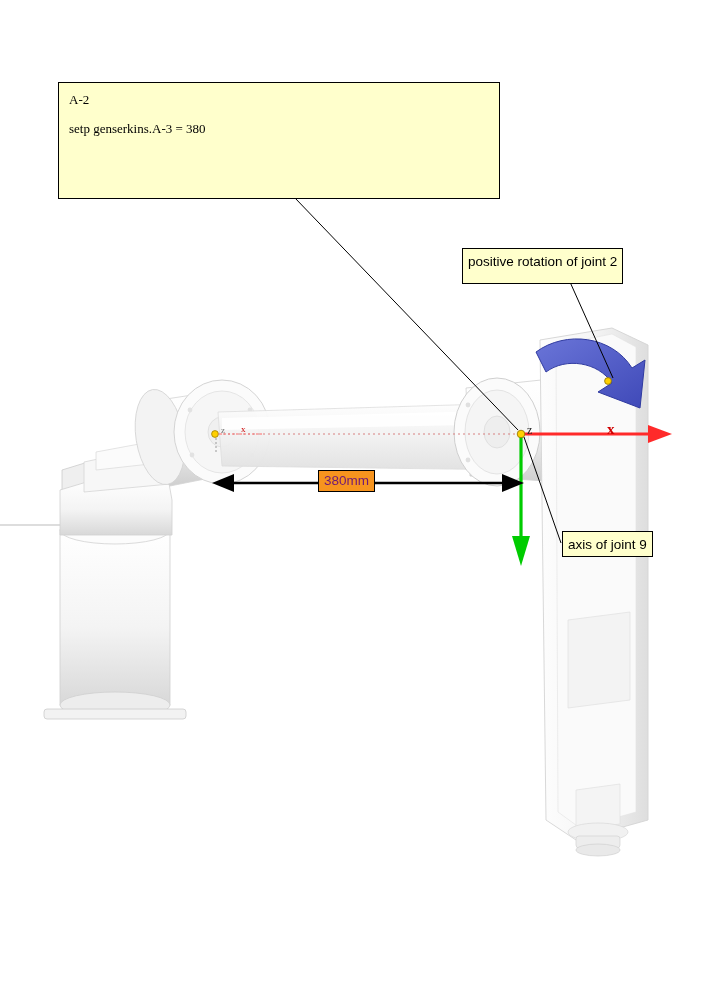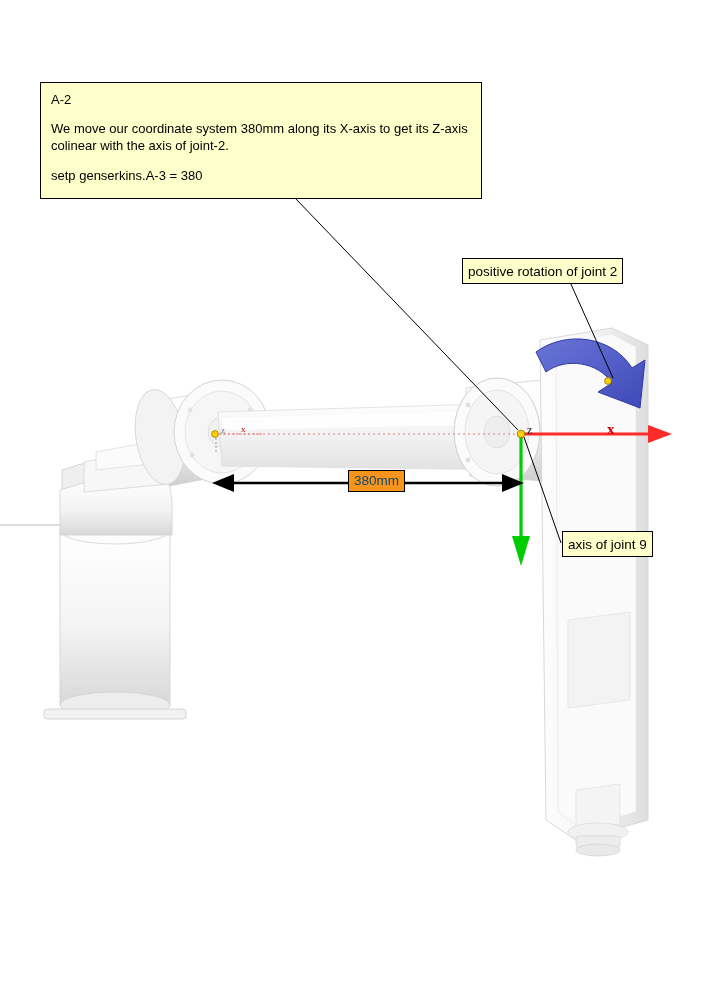--- a/index.html
+++ b/index.html
@@ -31,66 +31,67 @@
     position: absolute;
     background: #ffffcc;
     border: 1px solid #000000;
     color: #000000;
     font-size: 12.5px;
     line-height: 1.18;
     padding: 4px 6px;
     box-sizing: border-box;
   }
   .callout-main {
-    left: 40px;
+    left: 58px;
     top: 82px;
     width: 442px;
     height: 117px;
     padding: 9px 10px;
     font-size: 13px;
+    font-family: Liberation Serif, serif;
   }
   .callout-main .line-title {
     margin: 0 0 14px 0;
   }
   .callout-main .line-body {
     margin: 0 0 14px 0;
     line-height: 1.25;
   }
   .callout-main .line-cmd {
     margin: 0;
   }
   .callout-small {
     font-size: 13.5px;
     padding: 3px 5px;
     white-space: nowrap;
   }
   .callout-rotation {
     left: 462px;
-    top: 258px;
-    height: 26px;
+    top: 248px;
+    height: 36px;
     line-height: 19px;
   }
   .callout-axis {
     left: 562px;
     top: 531px;
     height: 26px;
     line-height: 19px;
   }
 
   
   .dim-label {
     position: absolute;
-    left: 348px;
+    left: 318px;
     top: 470px;
     background: #f7941e;
     border: 1px solid #000000;
     font-size: 13.5px;
     line-height: 18px;
     padding: 1px 5px;
-    color: #0c4a6e;
+    color: #701a75;
     white-space: nowrap;
   }
 
   
   .axis-letter {
     position: absolute;
     font-size: 9px;
     font-family: "Liberation Serif", serif;
     color: #cc0000;
   }
@@ -206,21 +207,20 @@
              C 598,362 566,357 546,372 Z" fill="url(#gradBlue)" stroke="#2f3aa0" stroke-width="1"></path>
     <circle cx="608" cy="381" r="3.4" fill="#ffd000" stroke="#8a7000" stroke-width="0.8"></circle>
 
     <line x1="295" y1="198" x2="518" y2="430" stroke="#000000" stroke-width="1"></line>
     <line x1="561" y1="543" x2="524" y2="437" stroke="#000000" stroke-width="1"></line>
     <line x1="570" y1="282" x2="613" y2="378" stroke="#000000" stroke-width="1"></line>
   </svg>
 
   <div class="callout callout-main">
     <div class="line-title">A-2</div>
-    <div class="line-body">We move our coordinate system 380mm along its X-axis to get its Z-axis colinear with the axis of joint-2.</div>
     <div class="line-cmd">setp genserkins.A-3 = 380</div>
   </div>
 
   <div class="callout callout-small callout-rotation">positive rotation of joint 2</div>
 
   <div class="callout callout-small callout-axis">axis of joint 9</div>
 
   <div class="dim-label">380mm</div>
 
   <span class="axis-letter z" style="left:221px; top:425px;">z</span>

